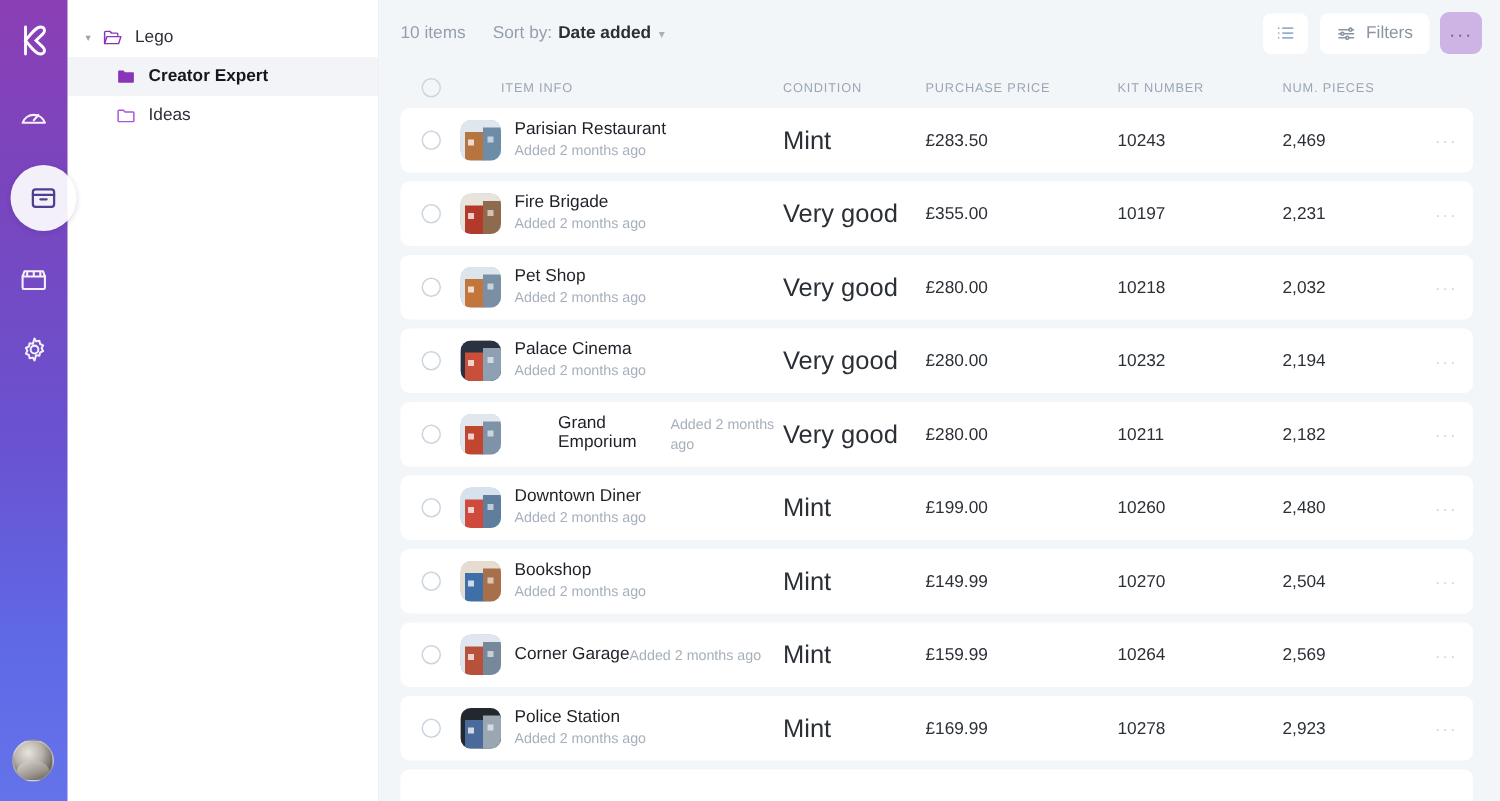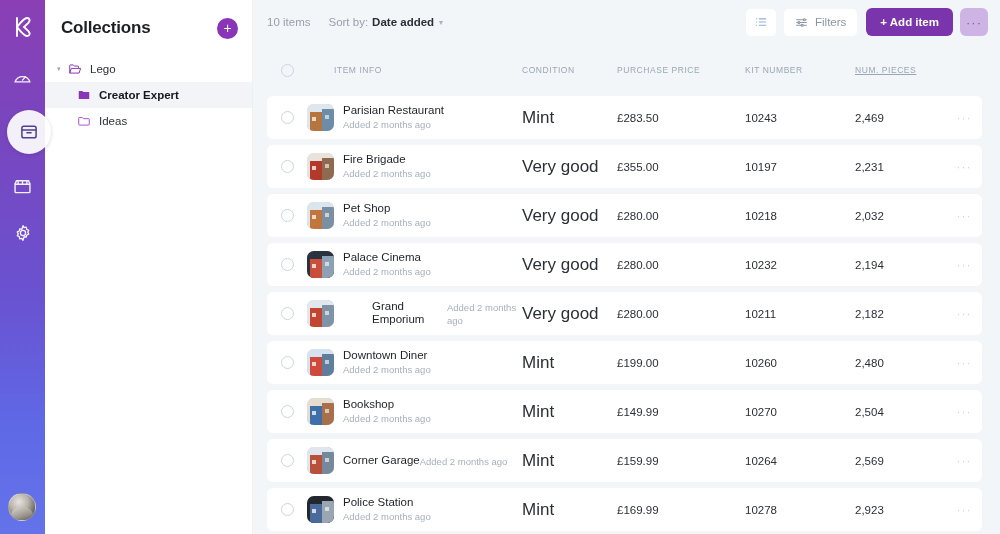--- a/index.html
+++ b/index.html
@@ -71,21 +71,21 @@
   .tree-row.lvl0 { padding-left: 12px; }
   .tree-row.lvl1 { padding-left: 32px; }
   .tree-row.selected { background: #f2f4f7; font-weight: bold; color: #15171b; }
   .caret { width: 10px; color: #9aa3ae; font-size: 7px; margin-right: 1px; }
   .tree-ico { width: 18px; display: flex; align-items: center; }
   .tree-label { margin-left: 4px; }
 
   
   .main {
     flex: 1; height: 534px; background: #f3f6f9;
-    display: flex; flex-direction: column; position: relative; gap: 12px;
+    display: flex; flex-direction: column; position: relative;
   }
   .toolbar {
     height: 44px; flex: 0 0 44px; display: flex; align-items: center;
     padding: 0 12px 0 14px; background: #f3f6f9;
   }
   .tb-count { font-size: 11.5px; color: #96a0ad; }
   .tb-sort { margin-left: 18px; font-size: 11.5px; color: #96a0ad; display: flex; align-items: center; cursor: pointer; }
   .tb-sort b { color: #2b2f36; font-weight: bold; margin-left: 4px; }
   .tb-sort .chev { color: #a8b1bc; font-size: 8px; margin-left: 5px; }
   .tb-spacer { flex: 1; }
@@ -133,21 +133,21 @@
   .it-sub { font-size: 9.5px; color: #a6b0bc; line-height: 13px; margin-top: 1px; }
   .c-cond { flex: 0 0 95px; font-size: 17px; color: #2b2f36; }
   .c-price { flex: 0 0 128px; font-size: 11.5px; color: #2b2f36; }
   .c-kit { flex: 0 0 110px; font-size: 11.5px; color: #2b2f36; }
   .c-pieces { flex: 1; font-size: 11.5px; color: #2b2f36; }
   .c-menu { width: 36px; flex: 0 0 36px; text-align: center; color: #cfd8e2; font-size: 12px; letter-spacing: 1px; }
   .h-info { flex: 0 0 215px; padding-left: 27px; }
   .h-cond { flex: 0 0 95px; }
   .h-price { flex: 0 0 128px; }
   .h-kit { flex: 0 0 110px; }
-  .h-pieces { flex: 1; text-decoration: underline; }
+  .h-pieces { flex: 1; }
   svg { display: block; }
 </style>
 </head>
 <body>
 
 <div class="app">
 
   <div class="rail">
     <div class="rail-logo">
       <svg width="26" height="26" viewBox="0 0 26 26" fill="none" stroke="#ffffff" stroke-width="1.9">
@@ -192,24 +192,20 @@
             <path d="M12 3.2l1.3 2.3 2.6-.5.6 2.6 2.4 1.1-1.2 2.3 1.2 2.3-2.4 1.1-.6 2.6-2.6-.5L12 20.8l-1.3-2.3-2.6.5-.6-2.6-2.4-1.1 1.2-2.3-1.2-2.3 2.4-1.1.6-2.6 2.6.5z" stroke-linejoin="round"></path>
           </svg>
         </span>
       </div>
     </div>
 
     <div class="rail-avatar"></div>
   </div>
 
   <div class="sidebar">
-    <div class="sb-head">
-      <span class="sb-title">Collections</span>
-      <button class="sb-add">+</button>
-    </div>
 
     <div class="tree">
 
       <div class="tree-row lvl0">
         <span class="caret">▾</span>
         <span class="tree-ico">
           <svg width="14" height="14" viewBox="0 0 24 24" fill="none" stroke="#8a34b8" stroke-width="1.7">
             <path d="M3 19V6a1 1 0 0 1 1-1h5l2 2h6a1 1 0 0 1 1 1v2" stroke-linejoin="round"></path>
             <path d="M3 19l2.6-8h16L19 19z" stroke-linejoin="round"></path>
           </svg>
@@ -265,21 +261,20 @@
           <svg width="13" height="13" viewBox="0 0 24 24" fill="none" stroke="#8b95a2" stroke-width="1.9" stroke-linecap="round">
             <path d="M3 7h13M19 7h2M3 12h3M9 12h12M3 17h9M15 17h6"></path>
             <circle cx="17.2" cy="7" r="1.9"></circle>
               <circle cx="7.2" cy="12" r="1.9"></circle>
               <circle cx="13.2" cy="17" r="1.9"></circle>
           </svg>
         </span>
         <span>Filters</span>
       </button>
 
-      <button class="tb-add">+ Add item</button>
 
       <button class="tb-more">···</button>
     </div>
 
     <div class="thead">
       <span class="c-check">
         <span class="radio"></span>
       </span>
       <span class="h-info">ITEM INFO</span>
       <span class="h-cond">CONDITION</span>

